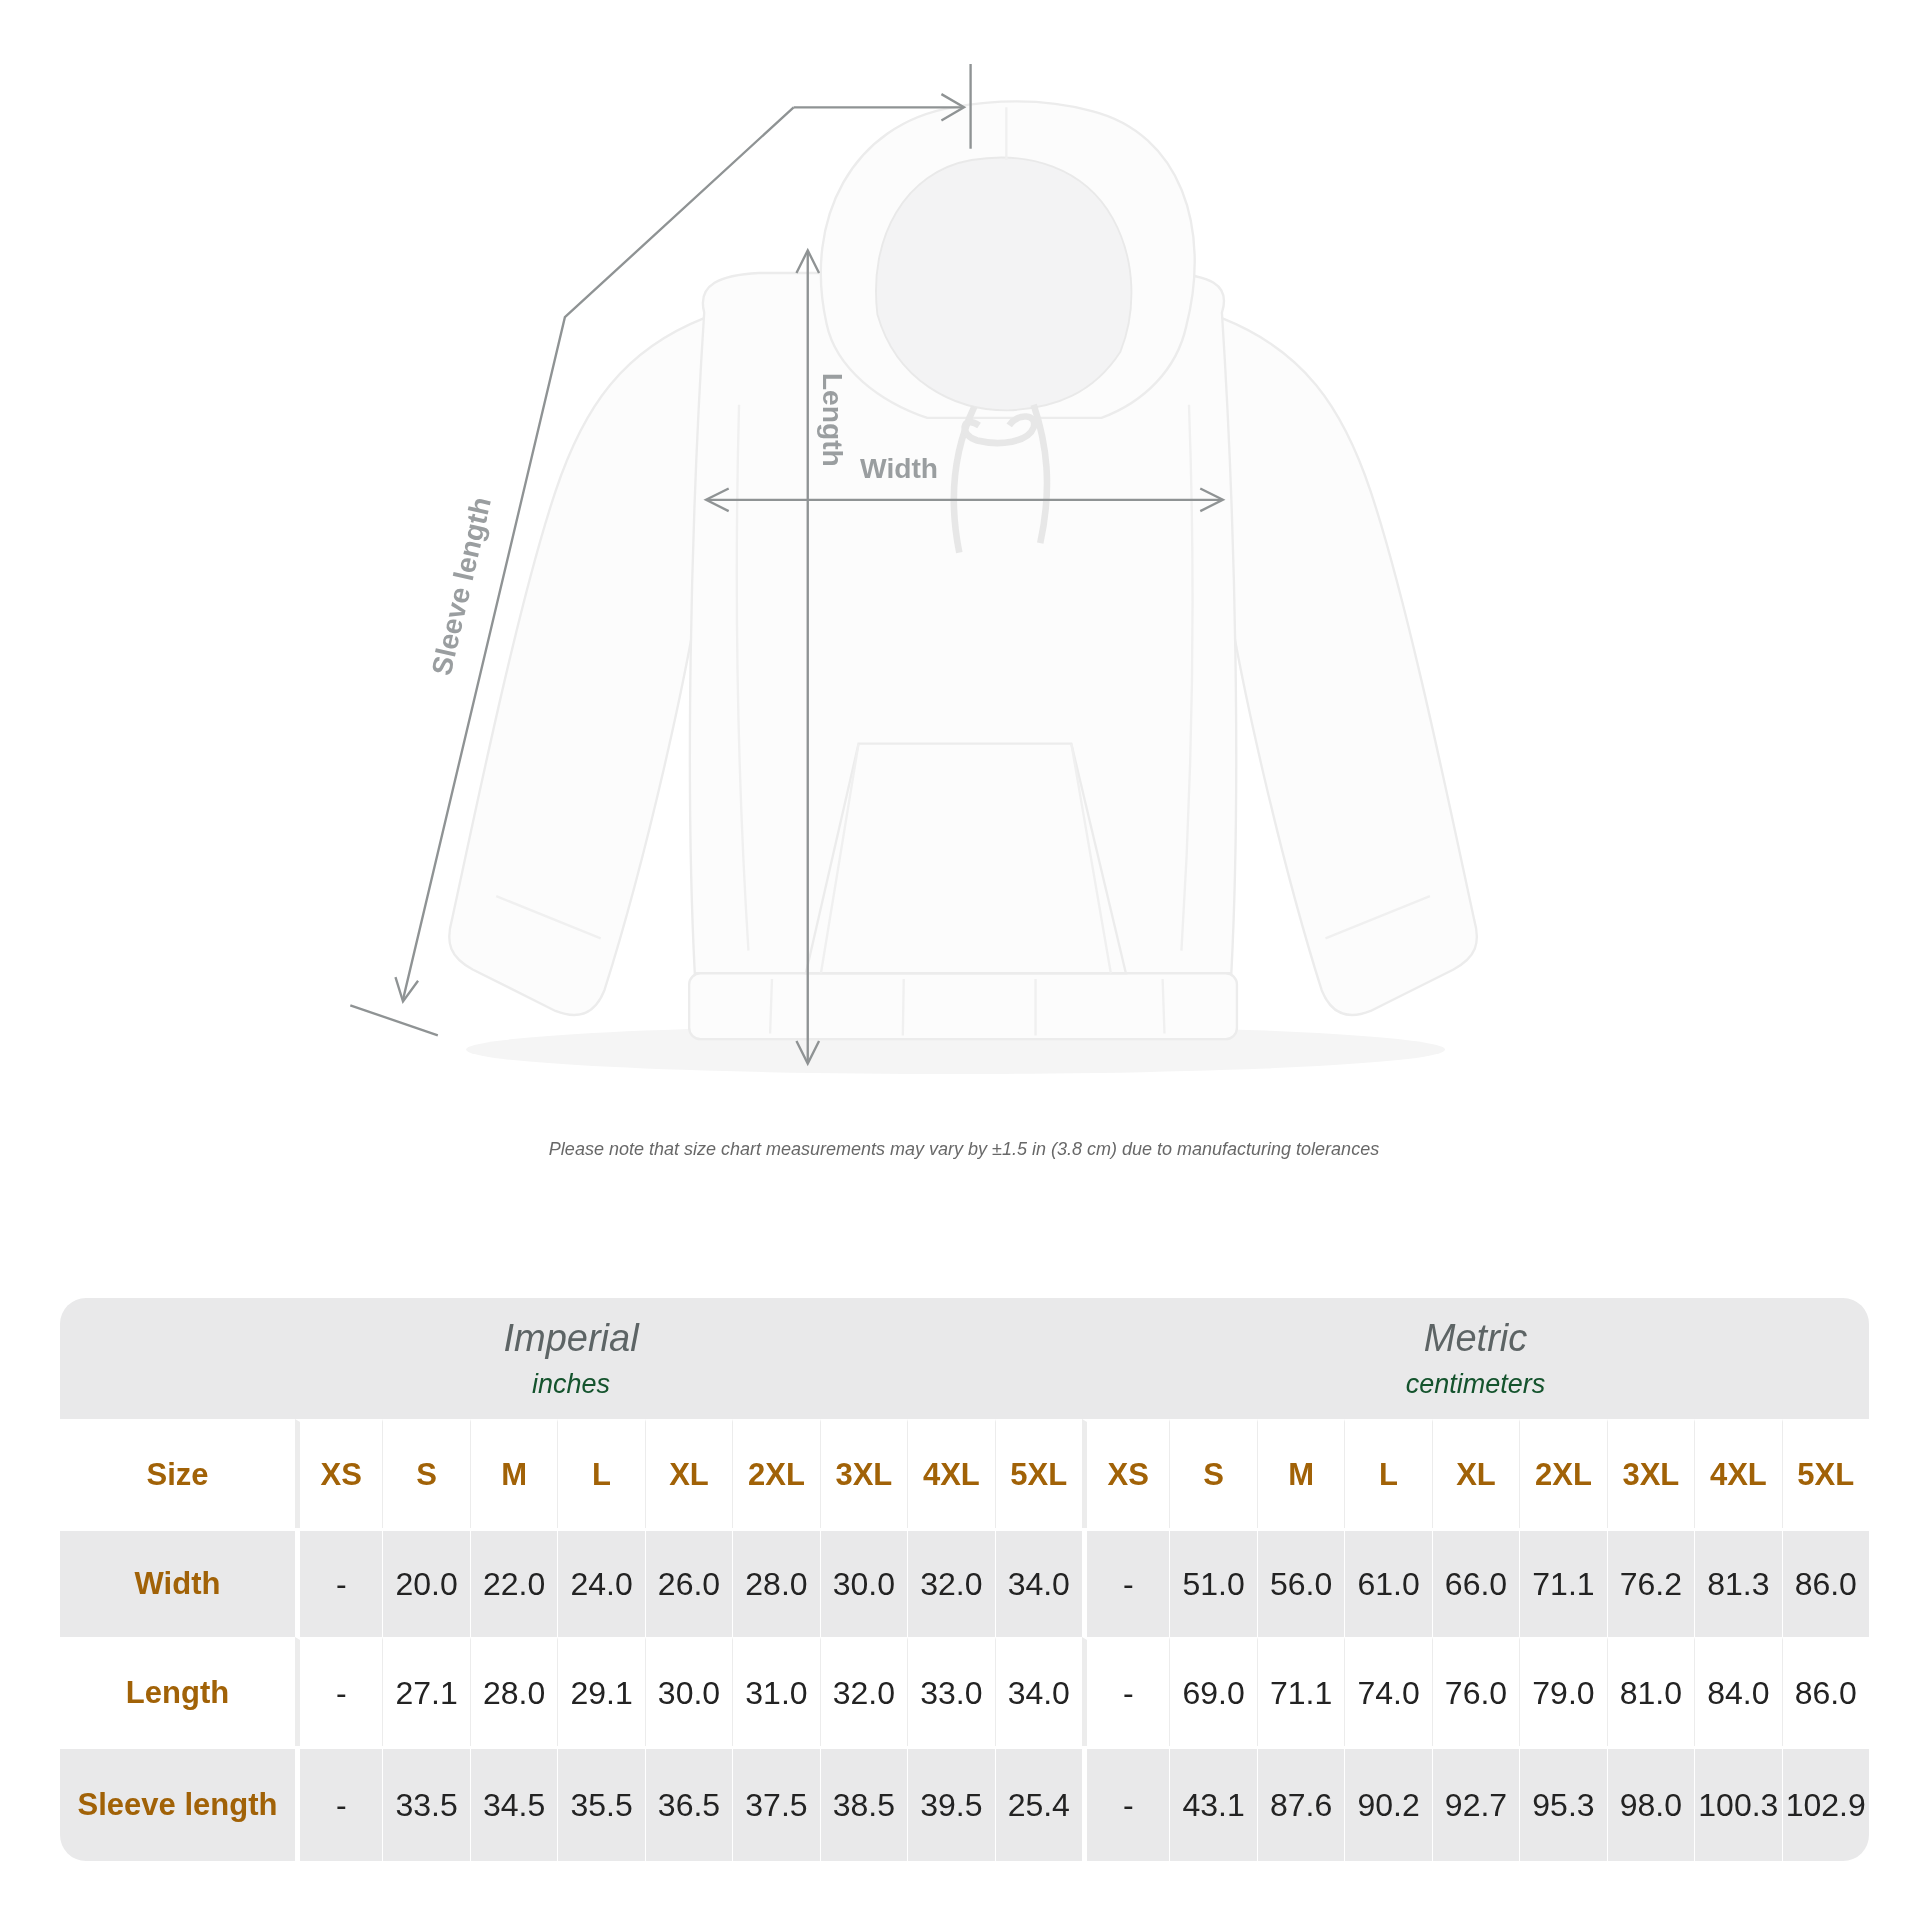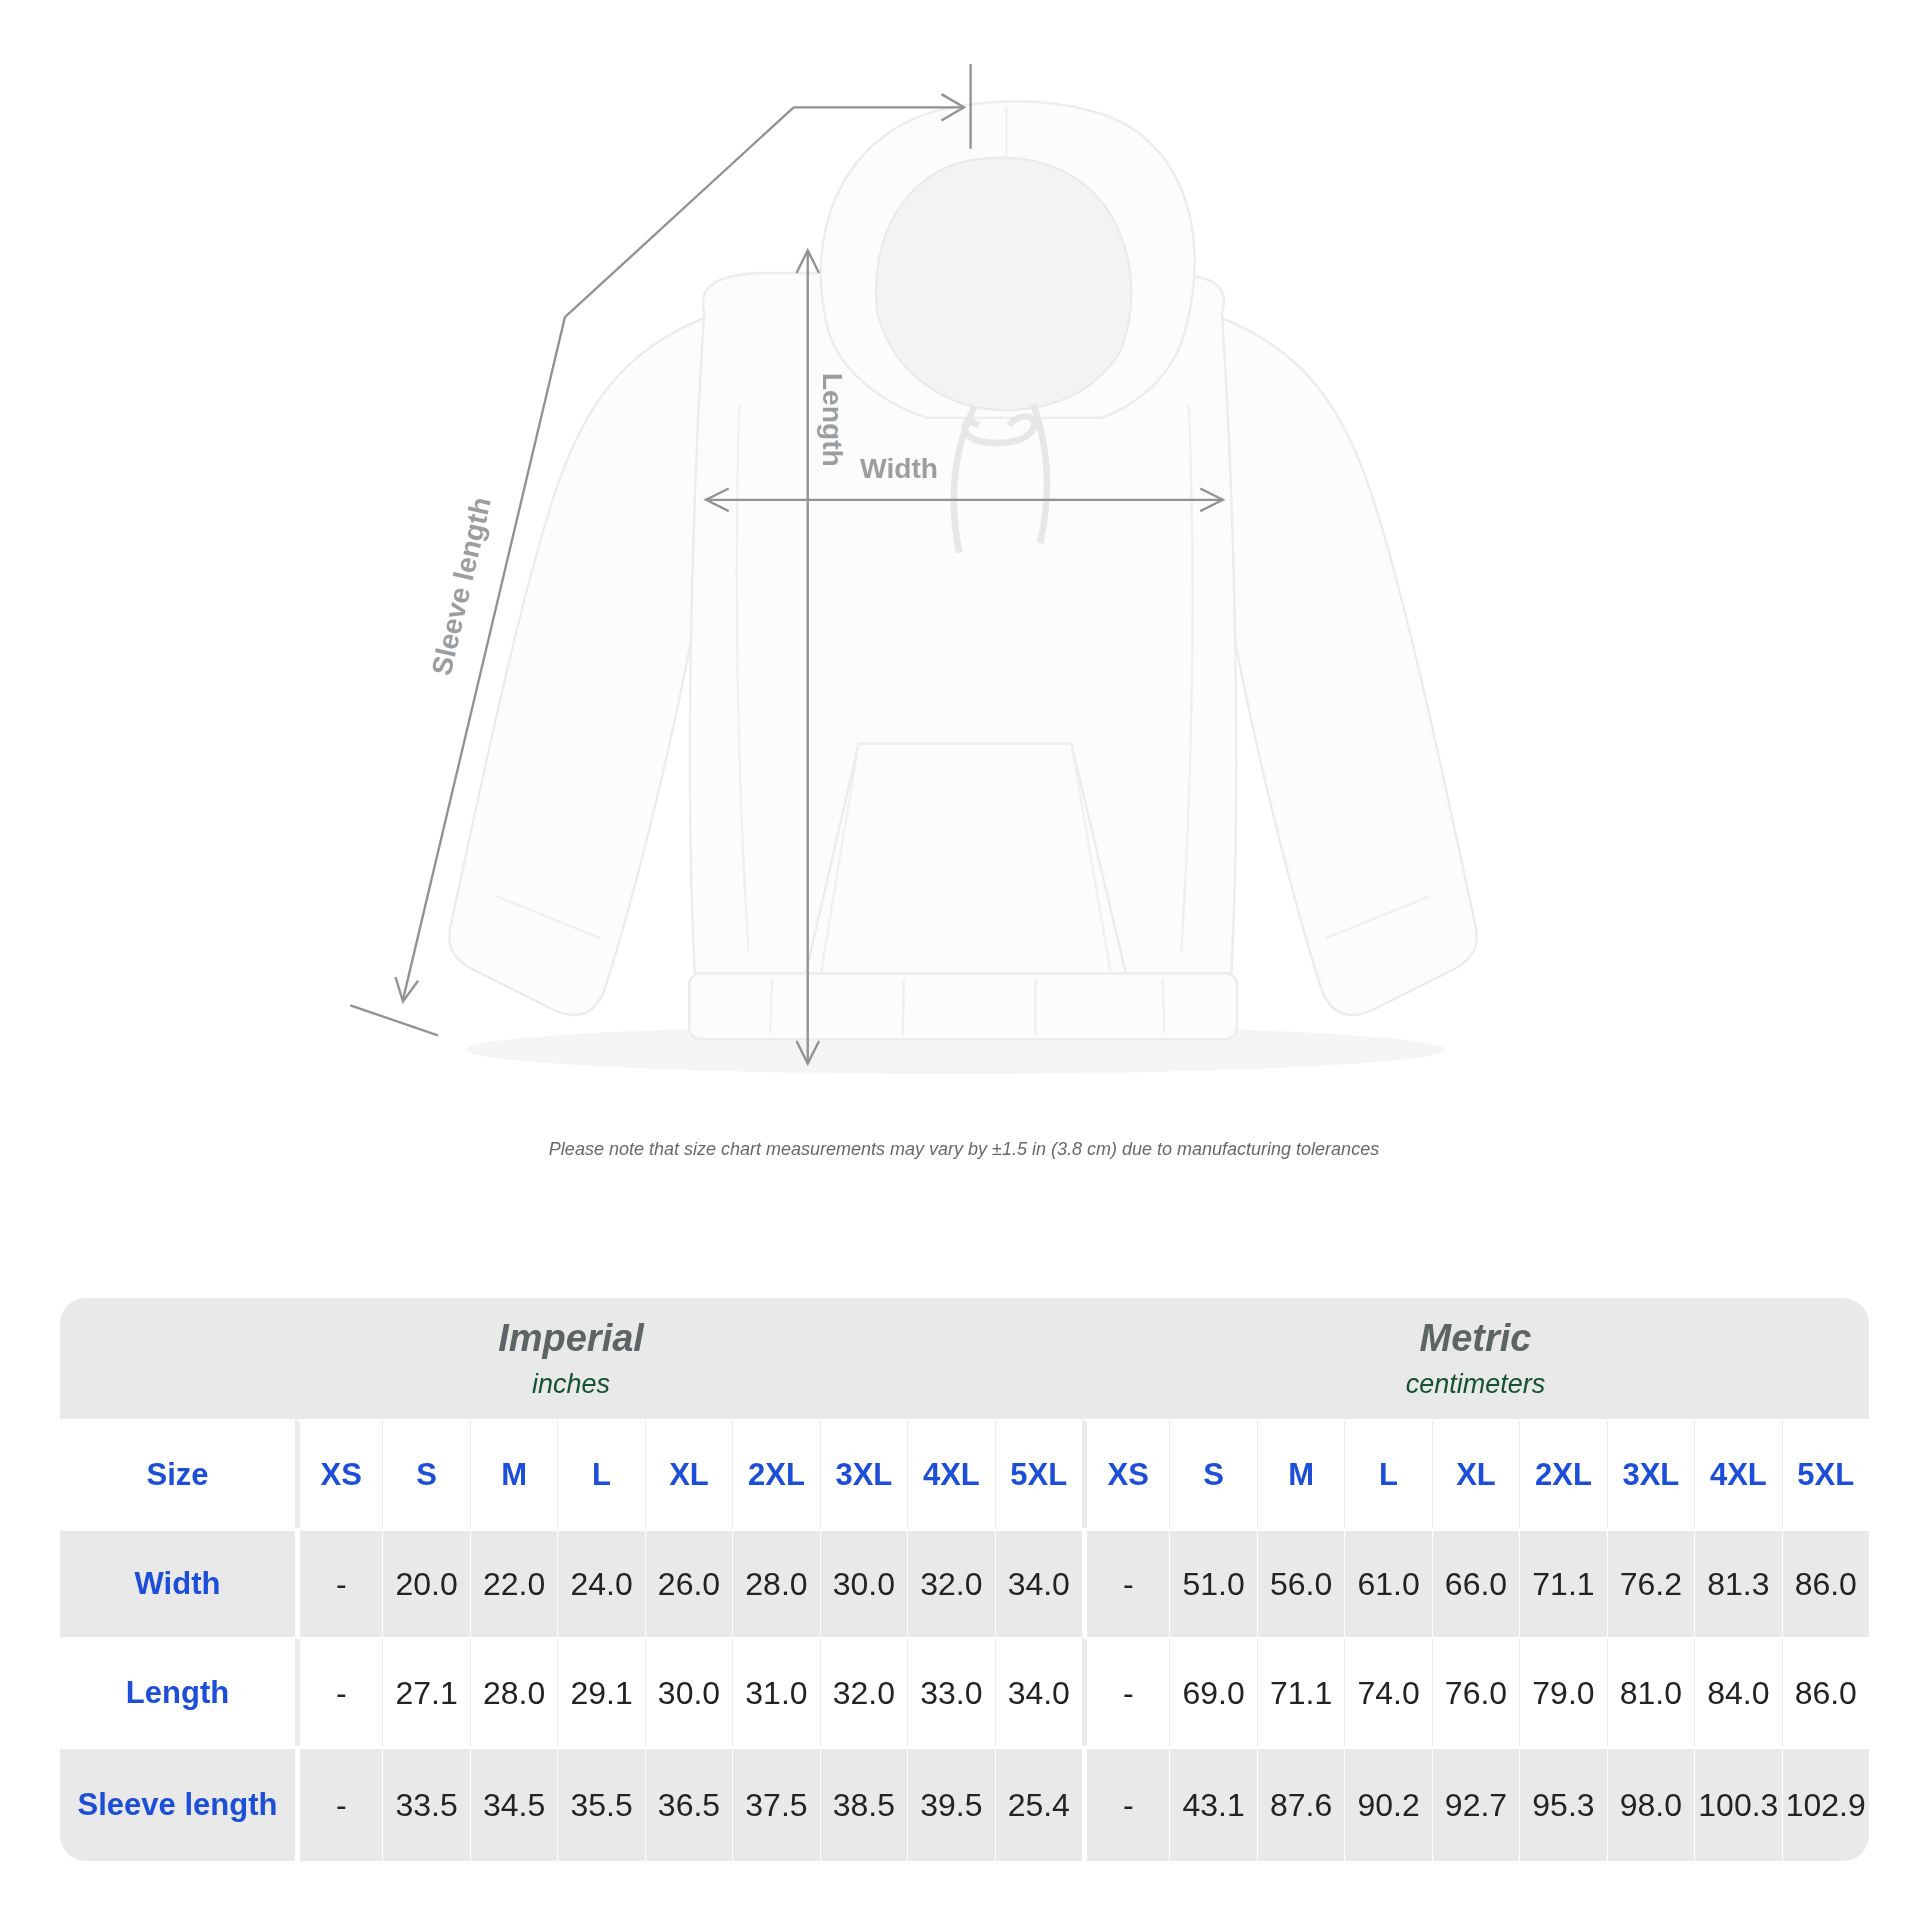--- a/index.html
+++ b/index.html
@@ -19,26 +19,26 @@
   .sub-title{margin:13px 0 0 0;font-size:18px;font-style:italic;color:#686868;}
   
   .size-table{position:absolute;left:60px;top:1298px;width:1809px;
               display:grid;grid-template-columns:235px repeat(18,1fr);
               grid-template-rows:121px 109px 109px 109px 115px;}
   .band{grid-column:1 / -1;background:#e9e9ea;border-radius:26px 26px 0 0;
         display:flex;align-items:center;}
   .band-half{display:flex;flex-direction:column;align-items:center;justify-content:center;gap:9.4px;}
   .band-left{width:56.5%;}
   .band-right{width:43.5%;}
-  .group-label{font-size:38px;font-weight:bold;font-style:italic;color:#5d6465;text-align:center;}
+  .group-label{font-size:38px;font-weight:normal;font-style:italic;color:#5d6465;text-align:center;}
   .group-unit{font-size:27px;font-style:italic;color:#14532d;}
   .cell{display:flex;align-items:center;justify-content:center;
         font-size:32px;color:#232323;background:#ffffff;
         border-top:3.8px solid #fff;border-left:1.9px solid transparent;box-sizing:border-box;}
-  .cell.head{font-weight:bold;color:#1d4ed8;font-size:31px;}
+  .cell.head{font-weight:bold;color:#a16207;font-size:31px;}
   .cell.shade{background:#e9e9ea;border-left-color:#ffffff;}
   .cell.lite{background:#ffffff;border-left-color:#ececec;}
   .cell.col-first{border-left:none;}
   .cell.sep-wide{border-left-width:5.6px;}
   .cell.row-last.col-first{border-radius:0 0 0 26px;}
   .cell.row-last.col-last{border-radius:0 0 26px 0;text-align:right;}
 </style>
 </head>
 <body>
 

